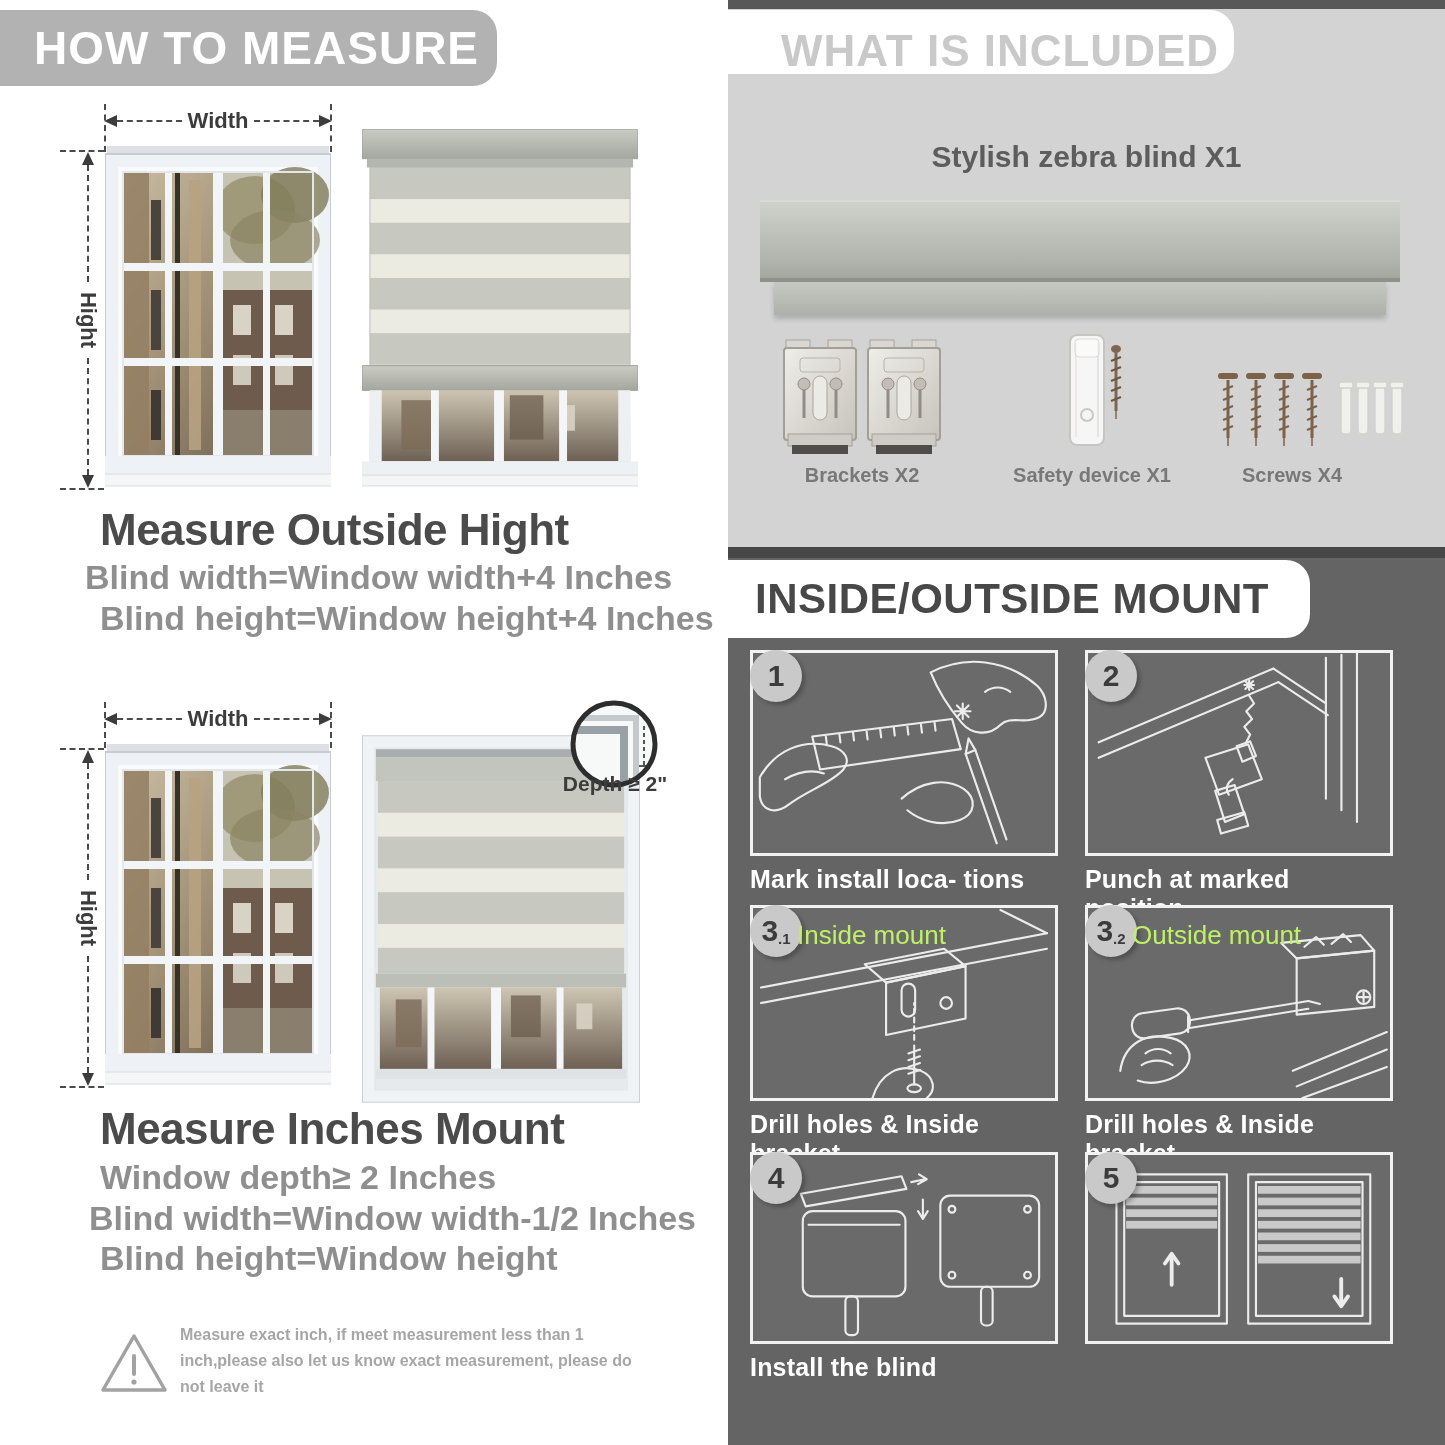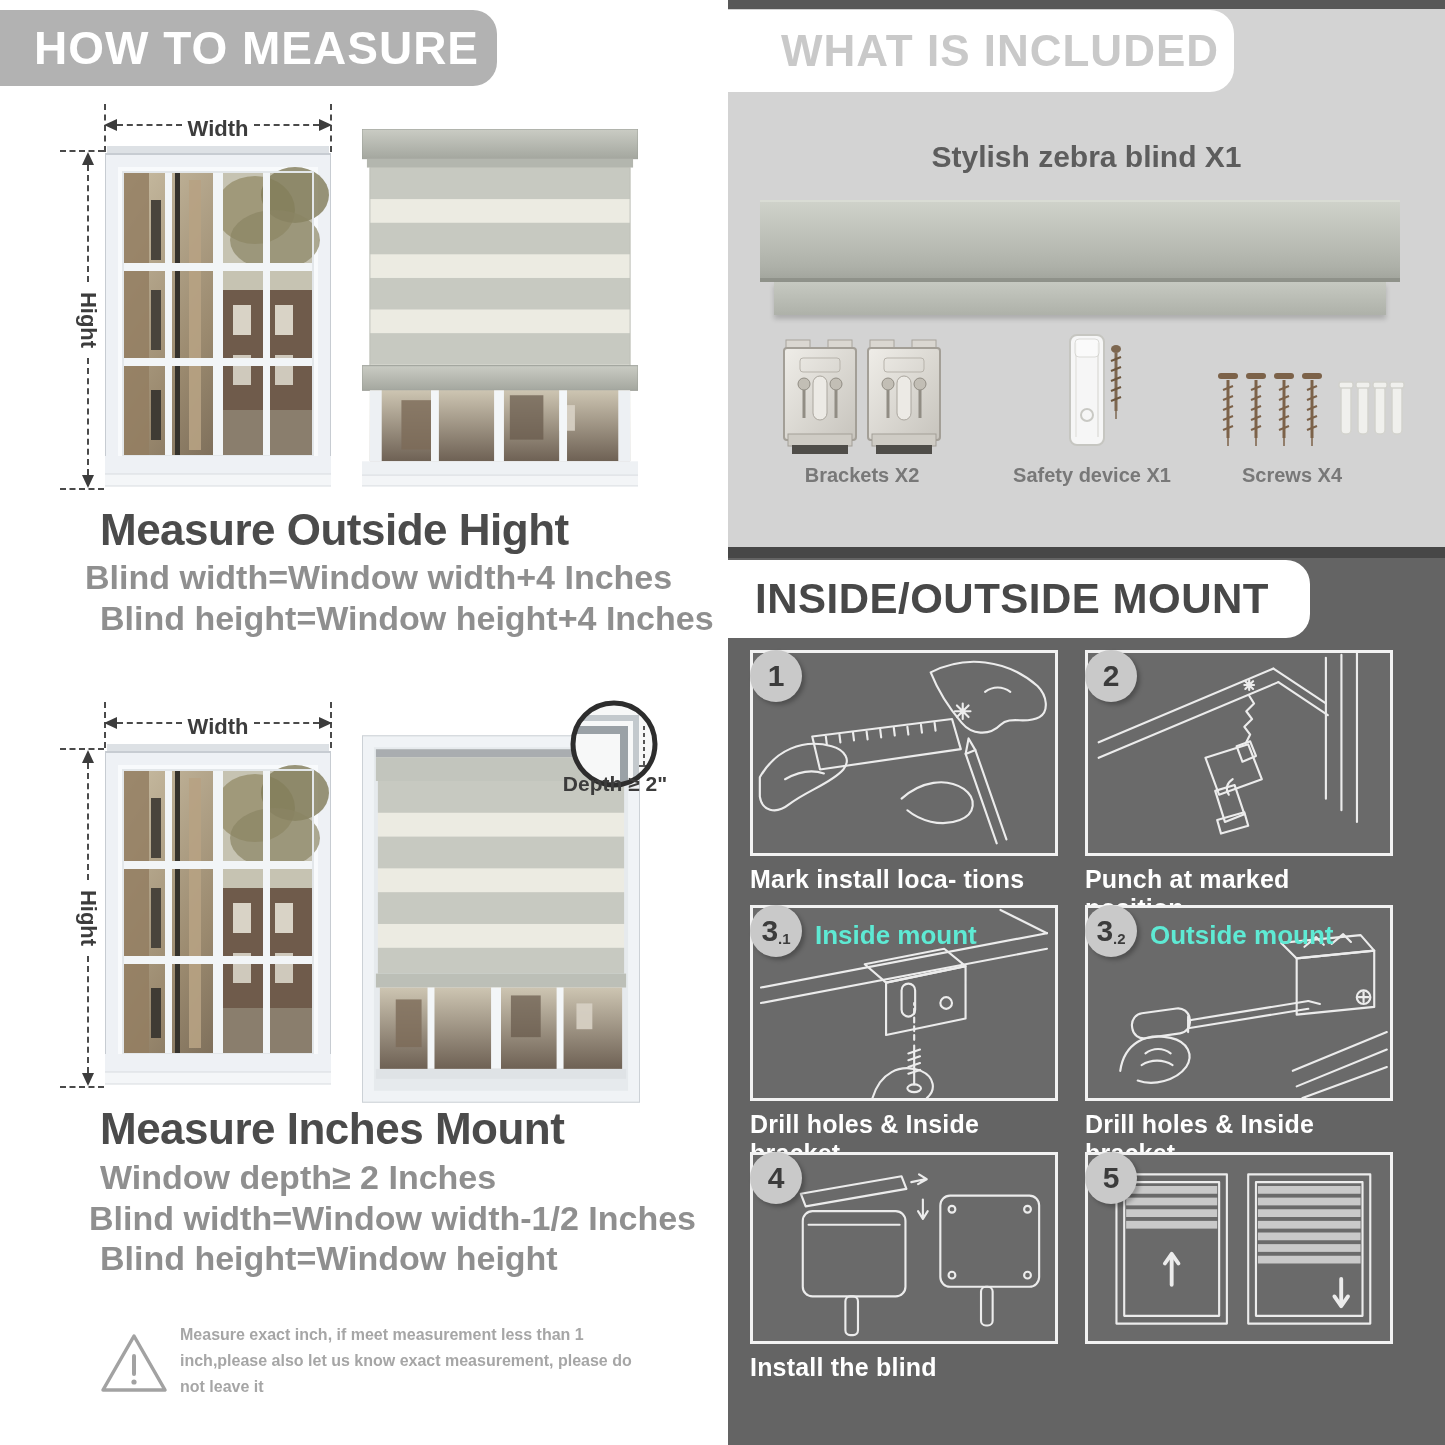--- a/index.html
+++ b/index.html
@@ -4,21 +4,21 @@
 <style>
   html,body{margin:0;padding:0;background:#fff;}
   .stage{position:relative;width:1445px;height:1445px;background:#fff;overflow:hidden;
          font-family:"Liberation Sans",sans-serif;}
   .abs{position:absolute;}
 
   
   .banner-left{left:0;top:10px;width:497px;height:76px;background:#b2b2b2;
     border-radius:0 24px 24px 0;color:#fff;font-size:46px;font-weight:bold;
     line-height:76px;padding-left:34px;letter-spacing:1px;box-sizing:border-box;}
-  .banner-included{left:725px;top:10px;width:509px;height:82px;background:#fff;
+  .banner-included{left:725px;top:10px;width:509px;height:64px;background:#fff;
     border-radius:0 24px 24px 0;color:#c9c9c9;font-size:44px;font-weight:bold;
     line-height:82px;padding-left:56px;letter-spacing:1px;box-sizing:border-box;}
   .banner-mount{left:725px;top:560px;width:585px;height:78px;background:#fff;
     border-radius:0 24px 24px 0;color:#484848;font-size:42px;font-weight:bold;
     line-height:78px;padding-left:30px;letter-spacing:.5px;box-sizing:border-box;}
   .sec-title{font-size:44px;font-weight:bold;color:#4b4b4b;letter-spacing:-.5px;}
   .sec-line{font-size:34px;font-weight:bold;color:#8f8f8f;}
 
   
   .strip-top{left:728px;top:0;width:717px;height:9px;background:#585858;}
@@ -34,21 +34,21 @@
   .headrail-lip{left:774px;top:282px;width:612px;height:33px;
     background:linear-gradient(180deg,#c6c9c1,#aeb1a9);box-shadow:0 4px 5px rgba(0,0,0,.18);}
   .item-label{font-size:20px;font-weight:bold;color:#787878;white-space:nowrap;
     transform:translateX(-50%);}
 
   
   .dimh{display:flex;align-items:center;}
   .dimh .seg{flex:1;height:0;border-top:2px dashed #4a4a4a;}
   .dimv{display:flex;flex-direction:column;align-items:center;}
   .dimv .seg{flex:1;width:0;border-left:2px dashed #4a4a4a;}
-  .dlab{font-size:22px;font-weight:bold;color:#3c3c3c;padding:0 6px;white-space:nowrap;margin-top:8px;}
+  .dlab{font-size:22px;font-weight:bold;color:#3c3c3c;padding:0 6px;white-space:nowrap;}
   .vlab{width:28px;height:76px;display:flex;align-items:center;justify-content:center;}
   .vlab span{transform:rotate(90deg);white-space:nowrap;font-size:22px;font-weight:bold;color:#3c3c3c;}
   .tl{width:0;height:0;border-top:6px solid transparent;border-bottom:6px solid transparent;border-right:13px solid #3c3c3c;}
   .tr{width:0;height:0;border-top:6px solid transparent;border-bottom:6px solid transparent;border-left:13px solid #3c3c3c;}
   .tu{width:0;height:0;border-left:6px solid transparent;border-right:6px solid transparent;border-bottom:13px solid #3c3c3c;}
   .td{width:0;height:0;border-left:6px solid transparent;border-right:6px solid transparent;border-top:13px solid #3c3c3c;}
   .guide-v{width:0;border-left:2px dashed #4a4a4a;}
   .guide-h{height:0;border-top:2px dashed #4a4a4a;}
 
   .depth-label{left:535px;top:772px;width:160px;text-align:center;
@@ -60,21 +60,21 @@
 
   
   .step{position:absolute;width:308px;}
   .panel{position:relative;width:308px;border:3px solid #f2f2f2;box-sizing:border-box;
     background:#6a6a6a;}
   .badge{position:absolute;top:-3px;left:-3px;width:52px;height:52px;border-radius:50%;
     background:#c9c9c9;display:flex;align-items:center;justify-content:center;
     box-shadow:3px 3px 4px rgba(0,0,0,.25);}
   .badge .n{font-size:30px;font-weight:bold;color:#3c3c3c;line-height:1;}
   .badge .ns{font-size:15px;font-weight:bold;color:#3c3c3c;align-self:flex-end;margin-bottom:10px;}
-  .ptitle{position:absolute;left:62px;top:12px;font-size:26px;font-weight:bold;color:#5eead4;}
+  .ptitle{position:absolute;left:44px;top:12px;font-size:26px;font-weight:normal;color:#bef264;}
   .caption{margin-top:9px;font-size:25px;font-weight:bold;color:#fff;letter-spacing:.2px;}
   .art{position:absolute;left:0;top:0;width:100%;height:100%;}
   .art *{fill:none;stroke:#ececec;stroke-width:2.2;stroke-linecap:round;stroke-linejoin:round;}
   .art .sf{fill:#d9d9d9;stroke:none;opacity:.85;}
   .art .thick{stroke-width:4;}
   .art .dash{stroke-dasharray:5,4;}
 </style>
 </head>
 <body>
 

